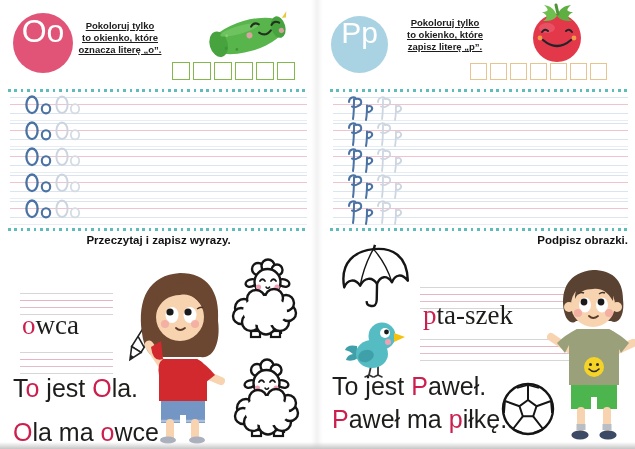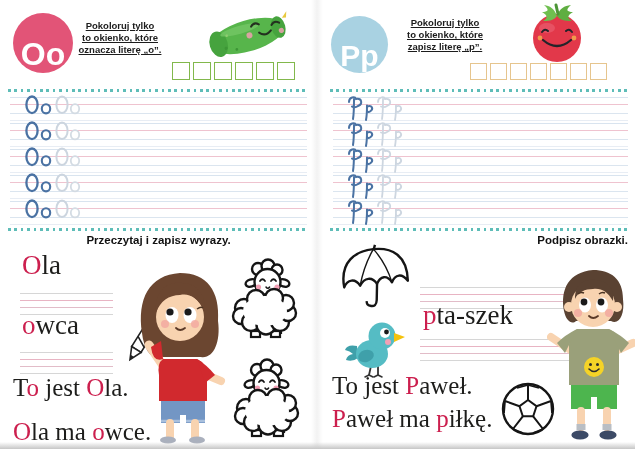--- a/index.html
+++ b/index.html
@@ -1,21 +1,21 @@
 <!DOCTYPE html>
 <html style="--badge-o: #e25477; --badge-p: #a9d2e2; --red: #cc1f4e; --teal: #5ebdb8; --box-green: #82b84c; --box-tan: #e6c58e;"><head>
 <meta charset="utf-8">
 <style>
   html,body{margin:0;padding:0;background:#888;}
   .sheet{position:relative;width:635px;height:449px;background:#ffffff;overflow:hidden;
          font-family:"Liberation Sans",sans-serif;}
   .abs{position:absolute;}
   
-  .badge{border-radius:50%;display:flex;align-items:flex-end;justify-content:center;
-         color:#fff;font-weight:bold;font-family:"Liberation Sans",sans-serif;}
+  .badge{border-radius:50%;display:flex;align-items:flex-start;justify-content:center;
+         color:#fff;font-weight:normal;font-family:"Liberation Sans",sans-serif;}
   .badge-o{left:13px;top:13px;width:60px;height:60px;background:var(--badge-o);font-size:32px;}
   .badge-p{left:331px;top:16px;width:57px;height:57px;background:var(--badge-p);font-size:30px;}
   
   .instr{width:112px;text-align:center;font-size:9.5px;line-height:12px;font-weight:bold;color:#1c1c1c;text-decoration:underline;}
   .instr-l{left:64px;top:20px;}
   .instr-r{left:389px;top:17px;}
   
   .boxes{display:flex;gap:3px;}
   .boxes-o{left:172px;top:62px;}
   .boxes-p{left:470px;top:63px;}
@@ -29,21 +29,21 @@
     background:
       linear-gradient(#d9e4ef,#d9e4ef) 0 2px/100% 1px no-repeat,
       linear-gradient(#efc3cf,#efc3cf) 0 9px/100% 1px no-repeat,
       linear-gradient(#dbe5ef,#dbe5ef) 0 18px/100% 1px no-repeat,
       linear-gradient(#e8edf4,#e8edf4) 0 25px/100% 1px no-repeat;}
   .rule-row svg{position:absolute;left:10px;top:0;}
   
   .sect-head{font-size:11.5px;font-weight:bold;color:#111;}
   
   .serifword{font-family:"Liberation Serif",serif;font-size:27px;color:#1d1d1b;white-space:nowrap;}
-  .serifsent{font-family:Liberation Serif, serif;font-size:25px;color:#1d1d1b;white-space:nowrap;}
+  .serifsent{font-family:Liberation Sans, sans-serif;font-size:25px;color:#1d1d1b;white-space:nowrap;}
   .seg-r{color:var(--red);} .seg-k{color:#1d1d1b;}
   
   .mini-lines{height:23px;background:
       linear-gradient(#d6d6d6,#d6d6d6) 0 1px/100% 1px no-repeat,
       linear-gradient(#e8b4c3,#e8b4c3) 0 8px/100% 1px no-repeat,
       linear-gradient(#e2bcc8,#e2bcc8) 0 15px/100% 1px no-repeat,
       linear-gradient(#d6d6d6,#d6d6d6) 0 22px/100% 1px no-repeat;}
   .gutter{left:311px;top:0;width:12px;height:449px;
       background:linear-gradient(90deg,rgba(0,0,0,0) 0%,rgba(0,0,0,0.05) 50%,rgba(0,0,0,0) 100%);}
   .bottom-edge{left:0;bottom:0;width:635px;height:7px;
@@ -138,21 +138,20 @@
       <ellipse cx="42" cy="9.8" rx="5.6" ry="8.3" fill="none" stroke="#ccd5df" stroke-width="2"></ellipse>
       <ellipse cx="55" cy="13.8" rx="4.2" ry="4.6" fill="none" stroke="#d3dbe3" stroke-width="1.8"></ellipse>
     </svg>
   </div>
 </div>
 
   <div class="abs dotline" style="left:8px;top:228px;width:299px;"></div>
 
   <div class="abs sect-head" style="left:0;top:234px;width:317px;text-align:center;">Przeczytaj i zapisz wyrazy.</div>
 
-  <div class="abs serifword" style="left:22px;top:250px;"><span class="seg-r">O</span><span class="seg-k">la</span></div>
   <div class="abs mini-lines" style="left:20px;top:292px;width:93px;"></div>
   <div class="abs serifword" style="left:22px;top:310px;"><span class="seg-r">o</span><span class="seg-k">wca</span></div>
   <div class="abs mini-lines" style="left:20px;top:351px;width:93px;"></div>
 
   <div class="abs serifsent" style="left:13px;top:374px;"><span class="seg-k">T</span><span class="seg-r">o</span><span class="seg-k"> jest </span><span class="seg-r">O</span><span class="seg-k">la.</span></div>
   <div class="abs serifsent" style="left:13px;top:406px;margin-top:12px;"><span class="seg-r">O</span><span class="seg-k">la ma </span><span class="seg-r">o</span><span class="seg-k">wce.</span></div>
 
   <svg class="abs" style="left:127px;top:271px;" width="106" height="174" viewBox="0 0 106 174">
 
     <g transform="rotate(32 14 72)">

